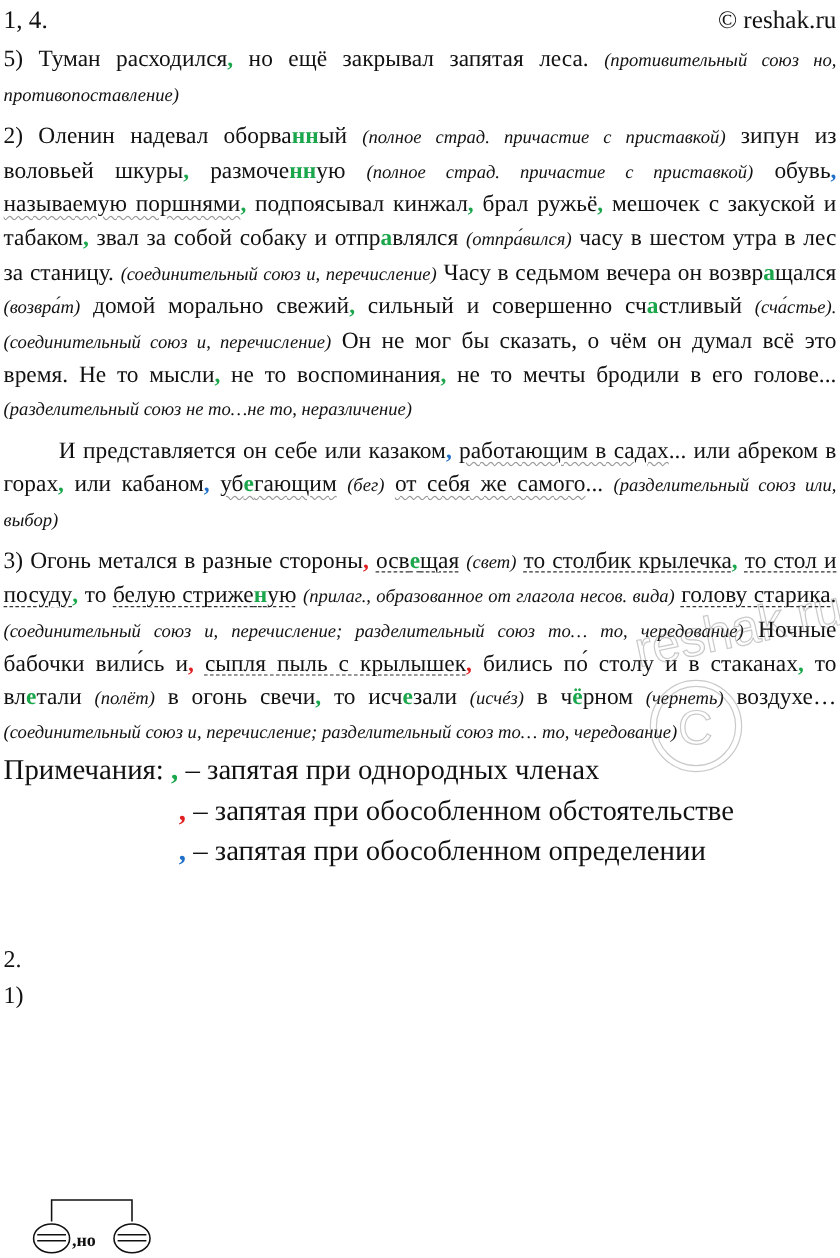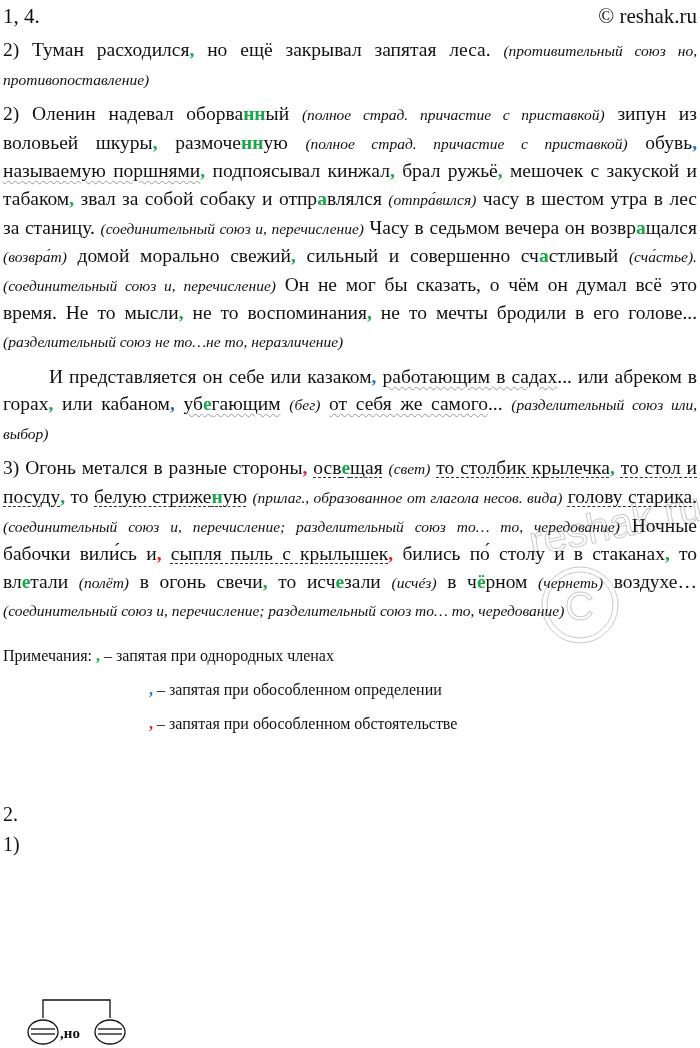--- a/index.html
+++ b/index.html
@@ -12,51 +12,51 @@
     .header { display: flex; justify-content: space-between; font-size: 21px; line-height: 26px; margin-top: 3px; }
     .para { font-size: 19.5px; line-height: 27.6px; text-align: justify; margin: 0; }
     .para.gap { margin-top: 7px; }
     .indent { text-indent: 46px; }
     .note { font-style: italic; font-size: 15.5px; }
     .g { color: #1aa64a; font-weight: bold; }
     .b { color: #1f6fc9; font-weight: bold; }
     .r { color: #e02020; font-weight: bold; }
     .u-wave { text-decoration: underline wavy #9a9a9a; text-decoration-thickness: 1px; text-underline-offset: 3px; }
     .u-dash { text-decoration: underline dashed #333; text-decoration-thickness: 1px; text-underline-offset: 3px; }
-    .notes { margin-top: 14px; font-size: 16px; line-height: 34px; }
+    .notes { margin-top: 0; font-size: 24px; line-height: 34px; }
     .notes .row2 { padding-left: 146px; }
     .sec2 { margin-top: 58px; font-size: 20px; line-height: 30px; }
     .watermark {
       position: absolute; left: 510px; top: 490px; width: 190px; height: 180px;
       pointer-events: none; opacity: 0.35;
     }
     .scheme { position: absolute; left: 20px; top: 996px; width: 110px; height: 52px; }
   </style>
 </head>
 <body>
 
 <div class="page">
 
   <div class="header">
     <span>1, 4.</span>
     <span>© reshak.ru</span>
   </div>
 
-  <p class="para gap"><span>2) Туман расходился</span><span class="g">,</span><span> но ещё закрывал запятая леса. </span><span class="note">(противительный союз но, противопоставление)</span></p>
+  <p class="para gap"><span>5) Туман расходился</span><span class="g">,</span><span> но ещё закрывал запятая леса. </span><span class="note">(противительный союз но, противопоставление)</span></p>
 
   <p class="para gap"><span>2) Оленин надевал оборва</span><span class="g">нн</span><span>ый </span><span class="note">(полное страд. причастие с приставкой)</span><span> зипун из воловьей шкуры</span><span class="g">,</span><span> размоче</span><span class="g">нн</span><span>ую </span><span class="note">(полное страд. причастие с приставкой)</span><span> обувь</span><span class="b">,</span><span> </span><span class="u-wave">называемую поршнями</span><span class="g">,</span><span> подпоясывал кинжал</span><span class="g">,</span><span> брал ружьё</span><span class="g">,</span><span> мешочек с закуской и табаком</span><span class="g">,</span><span> звал за собой собаку и отпр</span><span class="g">а</span><span>влялся </span><span class="note">(отпра́вился)</span><span> часу в шестом утра в лес за станицу. </span><span class="note">(соединительный союз и, перечисление)</span><span> Часу в седьмом вечера он возвр</span><span class="g">а</span><span>щался </span><span class="note">(возвра́т)</span><span> домой морально свежий</span><span class="g">,</span><span> сильный и совершенно сч</span><span class="g">а</span><span>стливый </span><span class="note">(сча́стье).</span><span> </span><span class="note">(соединительный союз и, перечисление)</span><span> Он не мог бы сказать, о чём он думал всё это время. Не то мысли</span><span class="g">,</span><span> не то воспоминания</span><span class="g">,</span><span> не то мечты бродили в его голове... </span><span class="note">(разделительный союз не то…не то, неразличение)</span></p>
 
   <p class="para gap indent"><span>И представляется он себе или казаком</span><span class="b">,</span><span> </span><span class="u-wave">работающим в садах</span><span>... или абреком в горах</span><span class="g">,</span><span> или кабаном</span><span class="b">,</span><span> </span><span class="u-wave"><span>уб</span><span class="g">е</span><span>гающим</span></span><span> </span><span class="note">(бег)</span><span> </span><span class="u-wave">от себя же самого</span><span>... </span><span class="note">(разделительный союз или, выбор)</span></p>
 
   <p class="para gap"><span>3) Огонь метался в разные стороны</span><span class="r">,</span><span> </span><span class="u-dash"><span>осв</span><span class="g">е</span><span>щая</span></span><span> </span><span class="note">(свет)</span><span> </span><span class="u-dash">то столбик крылечка</span><span class="g">,</span><span> </span><span class="u-dash">то стол и посуду</span><span class="g">,</span><span> то </span><span class="u-dash"><span>белую стриже</span><span class="g">н</span><span>ую</span></span><span> </span><span class="note">(прилаг., образованное от глагола несов. вида)</span><span>  </span><span class="u-dash">голову старика</span><span>. </span><span class="note">(соединительный союз и, перечисление; разделительный союз то… то, чередование)</span><span> Ночные бабочки вили́сь и</span><span class="r">,</span><span> </span><span class="u-dash">сыпля пыль с крылышек</span><span class="r">,</span><span> бились по́ столу и в стаканах</span><span class="g">,</span><span> то вл</span><span class="g">е</span><span>тали </span><span class="note">(полёт)</span><span> в огонь свечи</span><span class="g">,</span><span> то исч</span><span class="g">е</span><span>зали </span><span class="note">(исчéз)</span><span> в ч</span><span class="g">ё</span><span>рном </span><span class="note">(чернеть)</span><span> воздухе…</span><span class="note">(соединительный союз и, перечисление; разделительный союз то… то, чередование)</span></p>
 
   <div class="notes">
     <div><span>Примечания: </span><span class="g">,</span><span> – запятая при однородных членах</span></div>
+    <div class="row2"><span class="r">,</span><span> – запятая при обособленном обстоятельстве</span></div>
     <div class="row2"><span class="b">,</span><span> – запятая при обособленном определении</span></div>
-    <div class="row2"><span class="r">,</span><span> – запятая при обособленном обстоятельстве</span></div>
   </div>
 
   <div class="sec2">
     <div>2.</div>
     <div>1)</div>
   </div>
 </div>
 
 <svg class="scheme" viewBox="0 0 110 52">
   <polyline points="23,22 23,4 90,4 90,22" fill="none" stroke="#111" stroke-width="1.3"></polyline>

